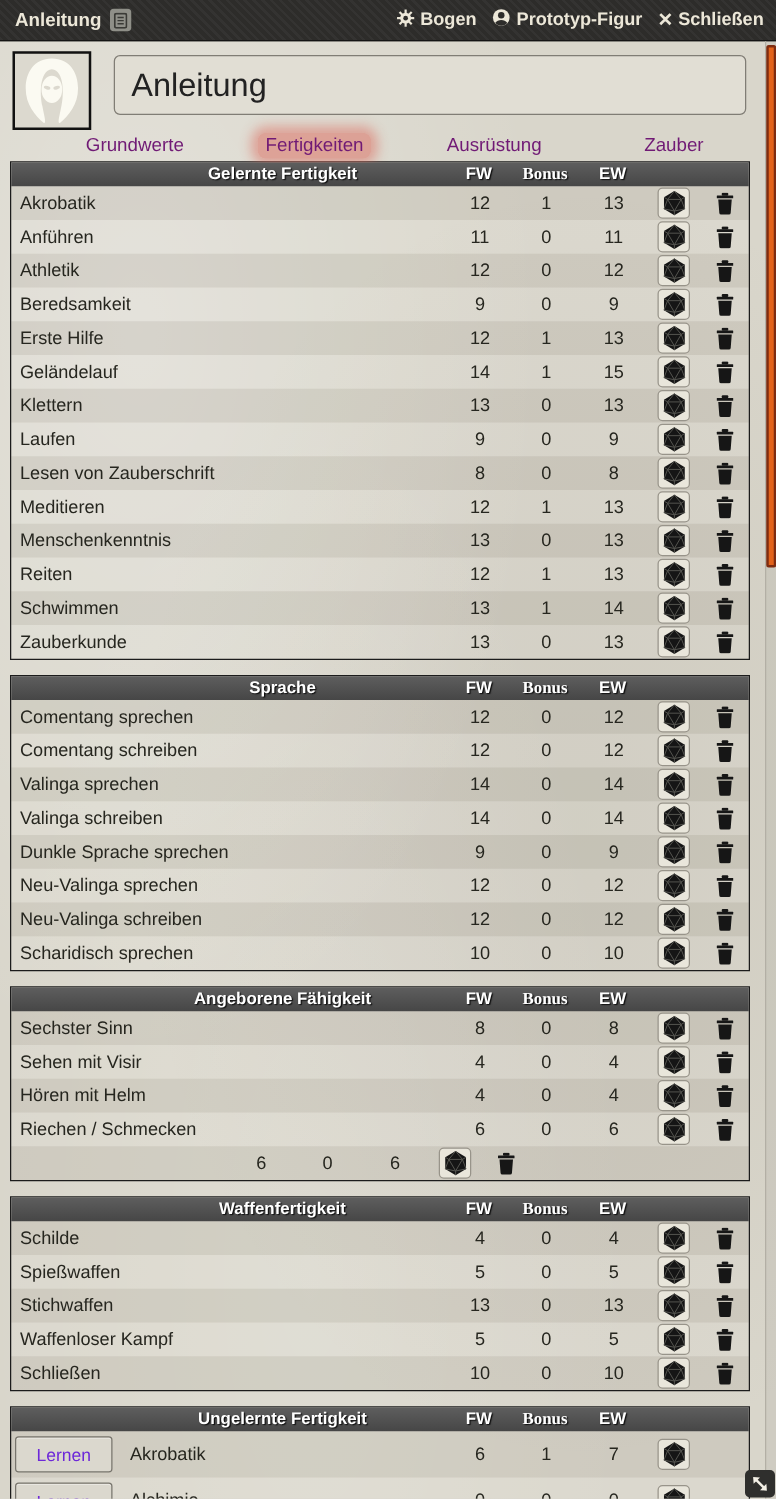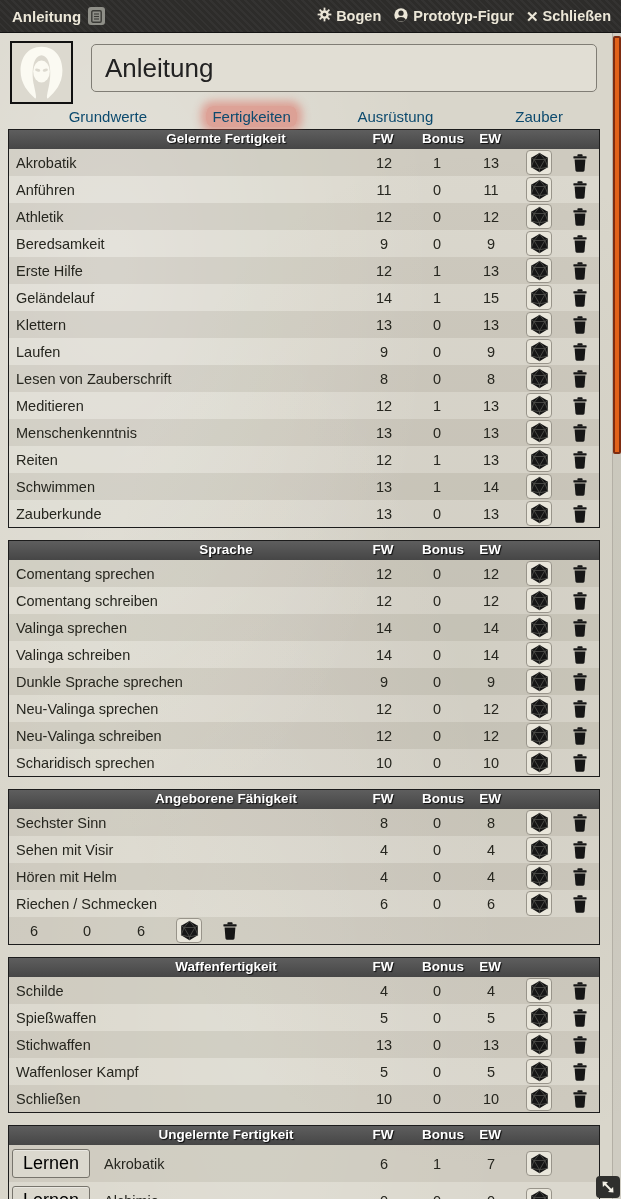--- a/index.html
+++ b/index.html
@@ -37,59 +37,59 @@
     width:63px; height:63px; border:2px solid #111; background:#dcd9cf; flex:0 0 auto;
   }
   .name-input {
     flex:1; margin-left:18px; height:48px; margin-top:3px;
     background:#e1ded4; border:1px solid #807d75; border-radius:5px;
     font-family:"Liberation Sans", sans-serif; font-size:26px; color:#222;
     padding:0 13px; outline:none;
   }
   
   .tabs { display:flex; height:24px; align-items:center; padding-left:36px; padding-right:10px; }
-  .tab { flex:1; text-align:center; font-size:15px; color:#0c4a6e; cursor:pointer; }
+  .tab { flex:1; text-align:center; font-size:15px; color:#701a75; cursor:pointer; }
   .tab span { padding:2px 6px; border-radius:7px; }
   .tab.active span {
     background:rgba(219,92,78,.45);
     box-shadow:0 0 9px 5px rgba(219,92,78,.45);
     text-align:center;
   }
   
   .sections { margin-left:8px; width:592px; margin-top:1px; }
   .section { border:1.5px solid #1c1c1c; margin-bottom:12px; background:rgba(255,255,255,.06); }
   .section-header {
     height:19px; position:relative;
     background:linear-gradient(#5e5e5e,#464646);
     color:#fff; font-weight:bold; font-size:13.5px;
     text-shadow:1px 1px 1px rgba(0,0,0,.85);
   }
   .sh-title  { position:absolute; left:0;  width:434px; text-align:center; top:1px; }
   .sh-fw     { position:absolute; left:349px; width:50px; text-align:center; top:1px; }
-  .sh-bonus  { position:absolute; left:399px; width:56px; text-align:right; top:1px; }
+  .sh-bonus  { position:absolute; left:399px; width:56px; text-align:center; top:1px;font-family:Liberation Serif, serif; }
   .sh-ew     { position:absolute; left:455px; width:52px; text-align:center; top:1px; }
-  .row { display:flex; align-items:center; height:27px; font-size:14.5px; }
+  .row { display:flex; align-items:center; height:27px; font-size:14.5px;justify-content:center; }
   .row:nth-child(odd) { background:rgba(70,60,40,.085); }
   .row.learnable { height:37px; }
   .cell-name  { flex:1; padding-left:7px; overflow:hidden; white-space:nowrap; }
   .row.learnable .cell-name { padding-left:14px; }
   .cell-fw    { width:50px; text-align:center; }
   .cell-bonus { width:56px; text-align:center; }
   .cell-ew    { width:52px; text-align:center; }
   .cell-die   { width:44px; display:flex; justify-content:center; }
   .cell-trash { width:38px; display:flex; justify-content:center; }
   .die-button {
     width:26px; height:25px; display:flex; align-items:center; justify-content:center;
     background:#e9e6db; border:1px solid #98948a; border-radius:4px; cursor:pointer; padding:0;
   }
   .trash-button { background:none; border:none; cursor:pointer; display:flex; padding:0; }
   .learn-button {
     width:78px; height:29px; margin-left:3px; flex:0 0 auto;
     background:#dbd8ce; border:1px solid #77746c; border-radius:3px;
-    font-family:"Liberation Sans", sans-serif; font-size:18px; color:#000000; cursor:pointer;
+    font-family:"Liberation Sans", sans-serif; font-size:14px; color:#6d28d9; cursor:pointer;
     box-shadow:inset 0 1px 0 rgba(255,255,255,.4);
   }
   
   .scroll-track {
     position:absolute; top:33px; right:0; bottom:0; width:9px;
     background:rgba(0,0,0,.045); border-left:1px solid #b3afa5;
   }
   .scroll-thumb {
     position:absolute; top:3px; left:0; width:8px; height:418px;
     background:#e2621a; border:2px solid #7e2c10; border-radius:2px;

